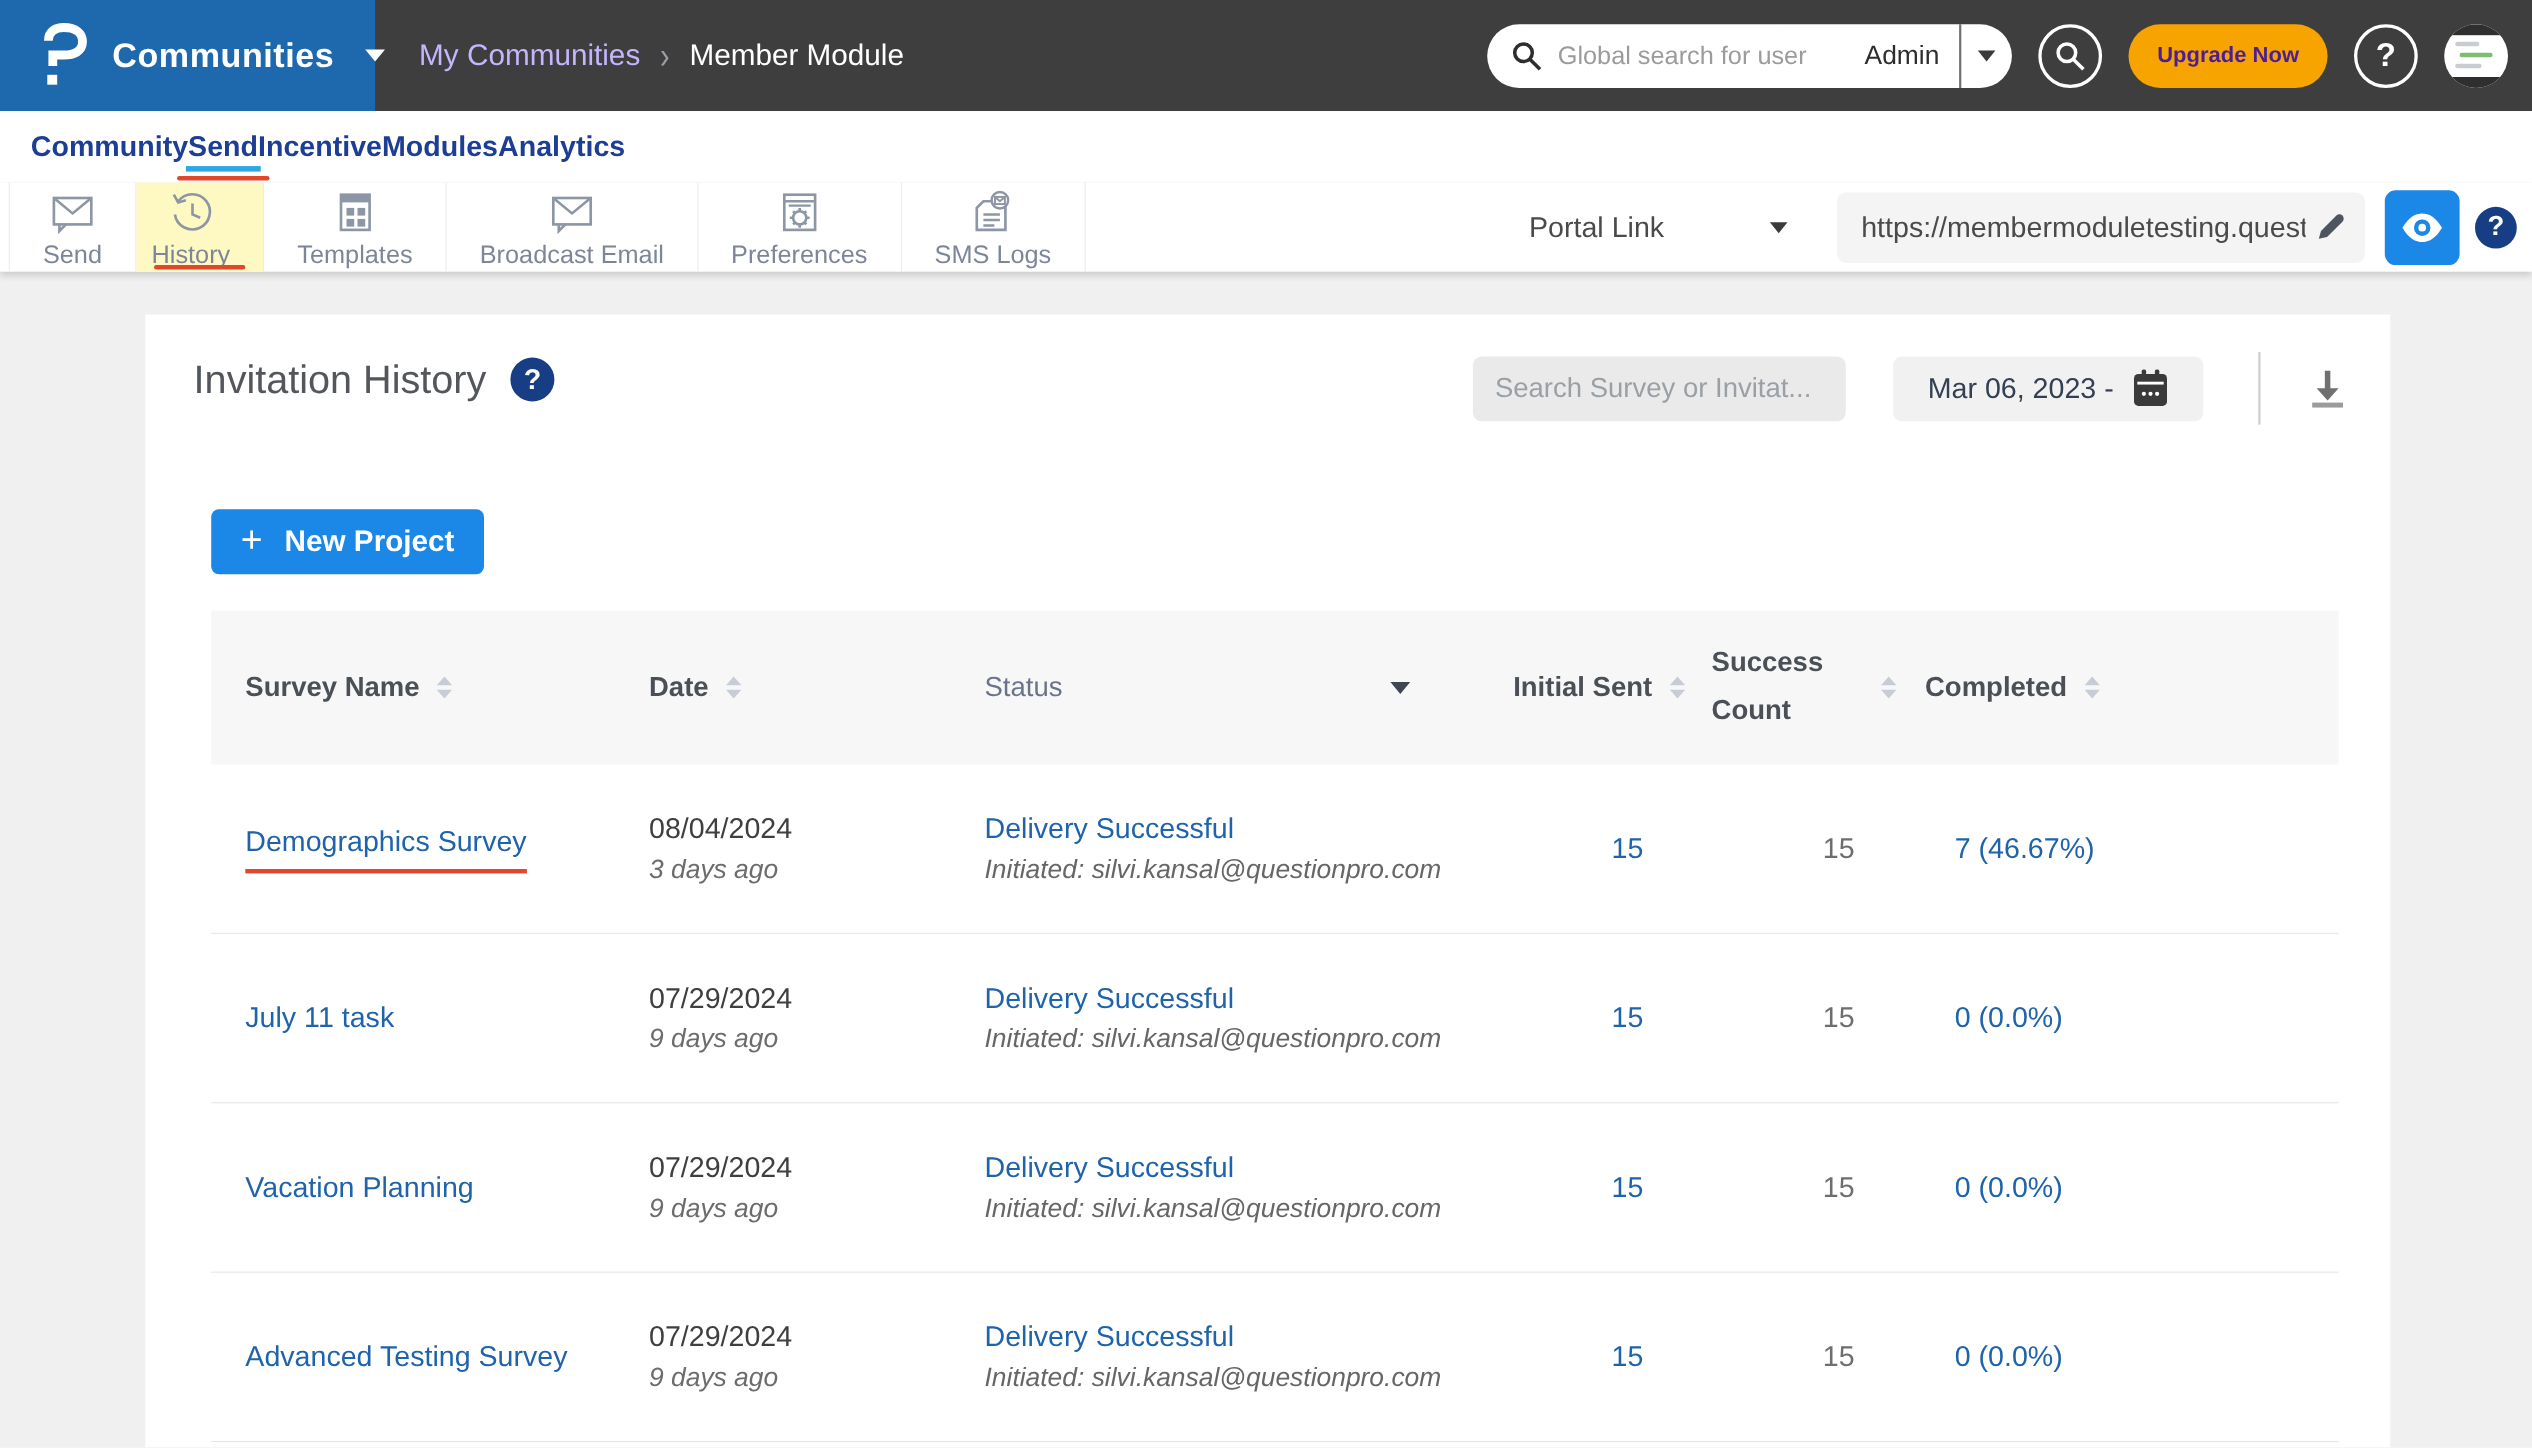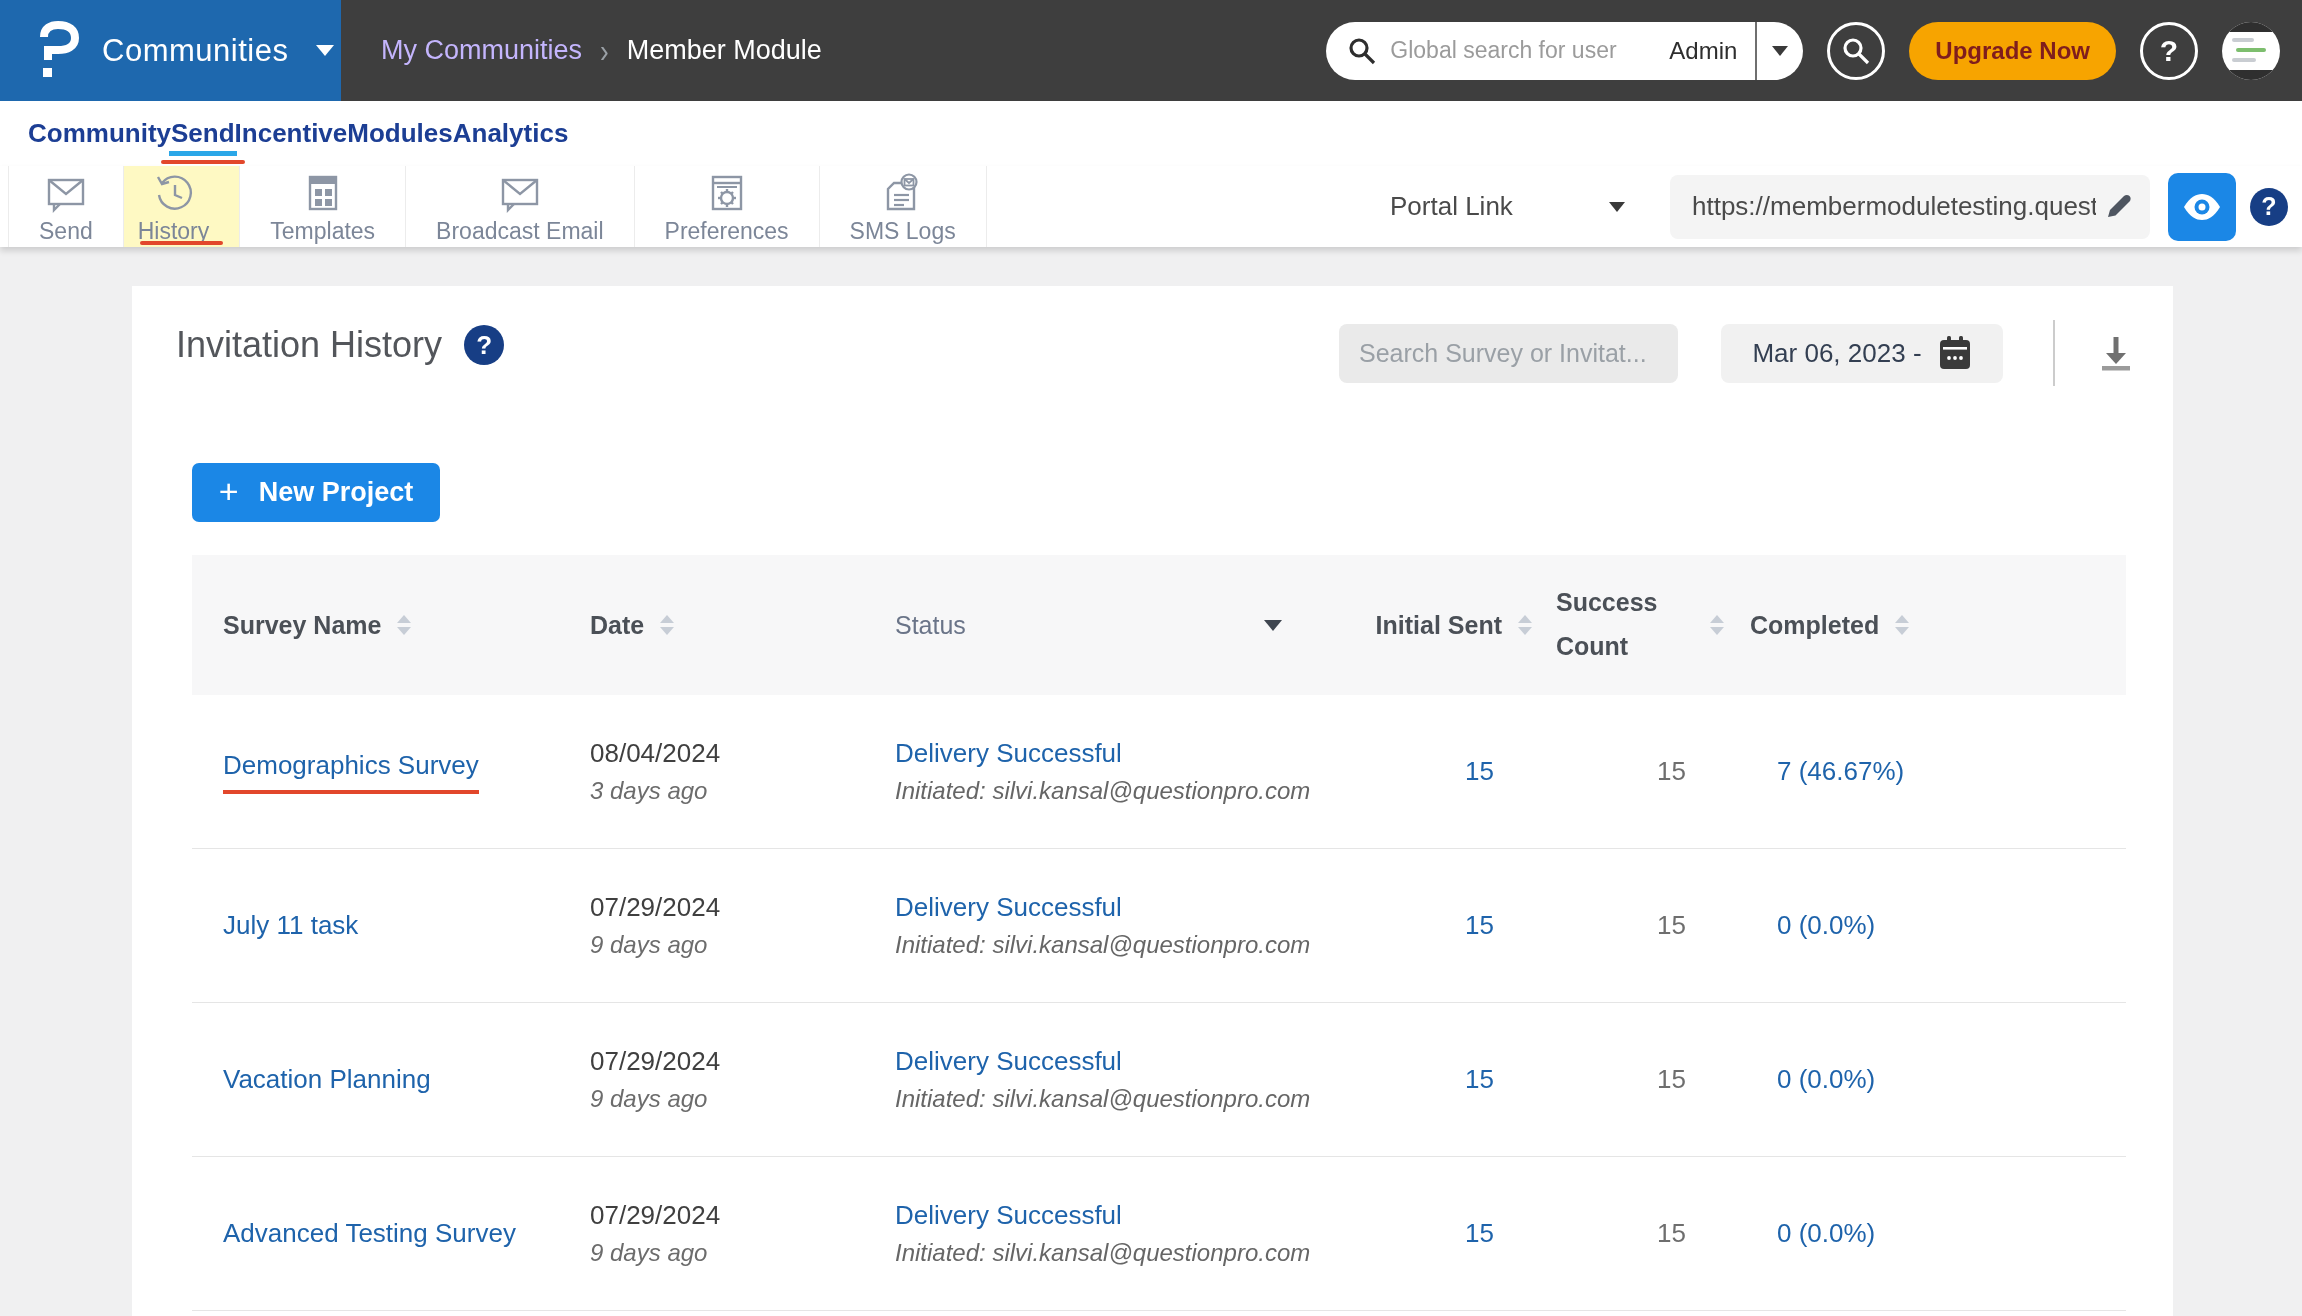--- a/index.html
+++ b/index.html
@@ -5,21 +5,21 @@
   * { margin:0; padding:0; box-sizing:border-box; }
   html,body { width:2302px; height:1316px; overflow:hidden; background:#F0F0F1;
               font-family:"Liberation Sans","DejaVu Sans",sans-serif; }
   .page { position:relative; width:2302px; height:1316px; }
 
   
   .topbar { position:absolute; top:0; left:0; right:0; height:101px; background:#3E3E3E;
             display:flex; align-items:center; }
   .brand { width:341px; height:101px; background:#1E68AE; display:flex; align-items:center;
            padding-left:34px; gap:22px; cursor:pointer; flex:none; }
-  .brand-label { color:#FFFFFF; font-size:31px; font-weight:400; letter-spacing:.5px; }
+  .brand-label { color:#FFFFFF; font-size:31px; font-weight:700; letter-spacing:.5px; }
   .caret-w { width:0; height:0; border-left:9px solid transparent; border-right:9px solid transparent;
              border-top:11px solid #FFFFFF; margin-left:6px; }
   .crumbs { display:flex; align-items:center; gap:18px; margin-left:40px; }
   .crumb-parent { color:#c4b5fd; font-size:27px; cursor:pointer; }
   .crumb-sep { color:#9AA0A6; font-size:26px; transform:scaleY(1.3); }
   .crumb-current { color:#FFFFFF; font-size:27px; }
   .top-right { margin-left:auto; display:flex; align-items:center; gap:24px; padding-right:22px; }
   .gsearch { width:477px; height:58px; background:#FFFFFF; border-radius:29px; display:flex;
              align-items:center; padding:0 0 0 22px; }
   .gsearch svg { flex:none; }
@@ -27,21 +27,21 @@
                    color:#333; margin-left:14px; font-family:inherit; }
   .gsearch input::placeholder { color:#9B9B9B; }
   .admin-label { font-size:24px; color:#2E2E2E; padding-right:18px; }
   .gsearch .vline { width:2px; height:58px; background:#6F6F6F; }
   .gsearch .caret-box { width:46px; height:58px; display:flex; align-items:center; justify-content:center;
                         cursor:pointer; }
   .caret-d { width:0; height:0; border-left:8px solid transparent; border-right:8px solid transparent;
              border-top:10px solid #3A3A3A; }
   .circle-btn { width:58px; height:58px; border-radius:50%; border:3px solid #FFFFFF;
                 display:flex; align-items:center; justify-content:center; cursor:pointer; color:#FFF; }
-  .upgrade { height:58px; border-radius:29px; background:#F7A400; color:#7f1d1d; font-size:24px;
+  .upgrade { height:58px; border-radius:29px; background:#F7A400; color:#4c1d95; font-size:20px;
              font-weight:700; border:none; padding:0 26px; cursor:pointer; font-family:inherit; }
   .qmark { color:#FFF; font-size:30px; font-weight:700; }
   .avatar { width:58px; height:58px; border-radius:50%; background:#FFFFFF; overflow:hidden;
             position:relative; cursor:pointer; flex:none; }
   .avatar .bar { position:absolute; height:4px; background:#C9CDD2; border-radius:2px; }
   .avatar .b1 { top:16px; left:10px; width:22px; }
   .avatar .b2 { top:26px; left:14px; width:30px; background:#7DBE6E; }
   .avatar .b3 { top:36px; left:10px; width:24px; }
   .avatar .cap { position:absolute; left:0; right:0; height:10px; background:#2F2F2F; }
   .avatar .cap.t { top:0; } .avatar .cap.b { bottom:0; }

